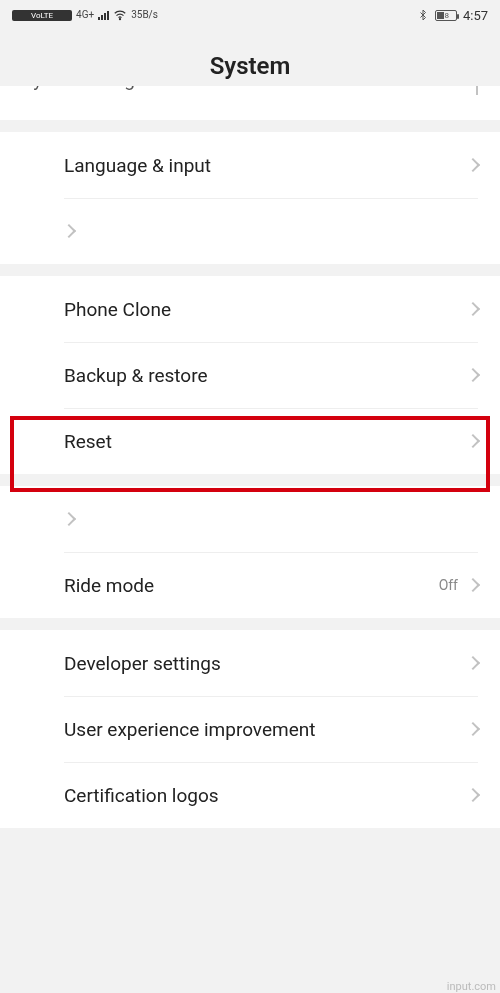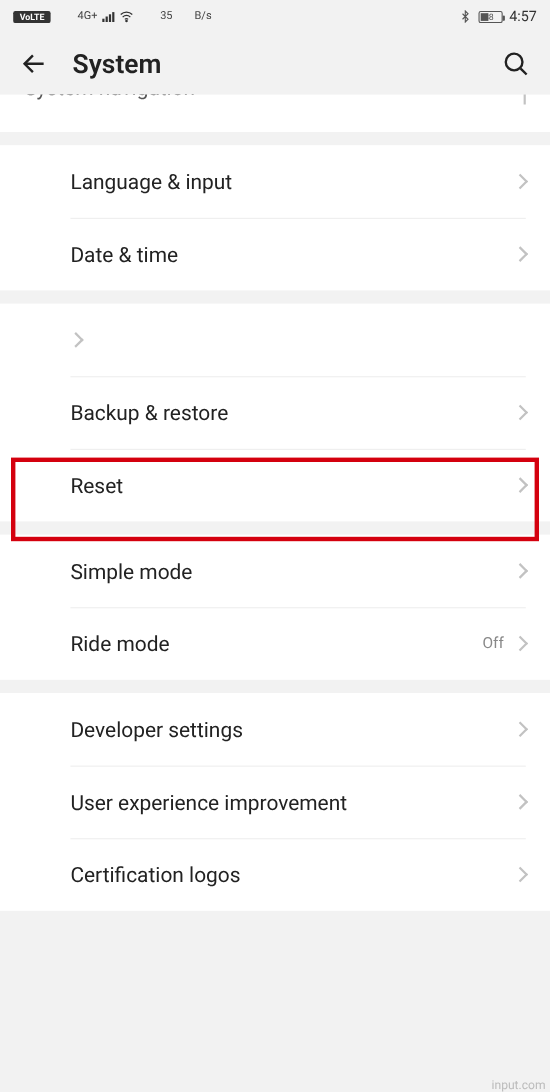--- a/index.html
+++ b/index.html
@@ -18,31 +18,32 @@
       justify-content: space-between;
       align-items: center;
       padding: 0 12px;
       font-size: 11px;
       color: #444;
       background: #f2f2f2;
     }
     .status-left { display: flex; align-items: center; gap: 4px; }
     .status-right { display: flex; align-items: center; gap: 6px; }
     .volte-badge {
-      background: #333; color: #fff; font-size: 8px; font-weight: bold;
-      padding: 1px 6px; border-radius: 2px;
-    }
-    .status-text { font-size: 10px; line-height: 1; margin-left: 20px; }
+      background: #333; color: #fff; font-size: 8px; font-weight: normal;
+      padding: 1px 19px; border-radius: 2px;
+    }
+    .status-text { font-size: 10px; line-height: 1; }
     .header {
       height: 56px;
       display: flex;
       align-items: center;
       padding: 0 18px;
       gap: 22px;
       background: #f2f2f2;
+      flex-direction: column;
     }
     .back-icon { width: 26px; height: 26px; cursor: pointer; }
     .header-title { font-size: 24px; font-weight: 600; flex: 1; }
     .search-icon { width: 26px; height: 26px; cursor: pointer; }
     .scroll-area { background: #f2f2f2; }
     .partial-row {
       background: #fff;
       height: 34px;
       display: flex;
       align-items: flex-start;
@@ -167,50 +168,49 @@
   </div>
 
   <div class="group">
     <div class="row">
       <span>Language &amp; input</span>
       <span class="row-right">
           <span class="chevron"></span>
         </span>
     </div>
     <div class="row">
-      <span>Date &amp; time</span>
-      <span class="row-right">
-          <span class="chevron"></span>
-        </span>
-    </div>
-  </div>
-
-  <div class="group">
-    <div class="row">
+      <span class="row-right">
+          <span class="chevron"></span>
+        </span>
+    </div>
+  </div>
+
+  <div class="group">
+    <div class="row">
+      <span>Phone Clone</span>
       <span class="row-right">
           <span class="chevron"></span>
         </span>
     </div>
     <div class="row">
       <span>Backup &amp; restore</span>
       <span class="row-right">
           <span class="chevron"></span>
         </span>
     </div>
     <div class="row">
       <span>Reset</span>
       <span class="row-right">
           <span class="chevron"></span>
         </span>
     </div>
   </div>
 
   <div class="group">
     <div class="row">
-      <span>Simple mode</span>
       <span class="row-right">
           <span class="chevron"></span>
         </span>
     </div>
     <div class="row">
       <span>Ride mode</span>
       <span class="row-right">
         <span>Off</span>
         <span class="chevron"></span>
       </span>

